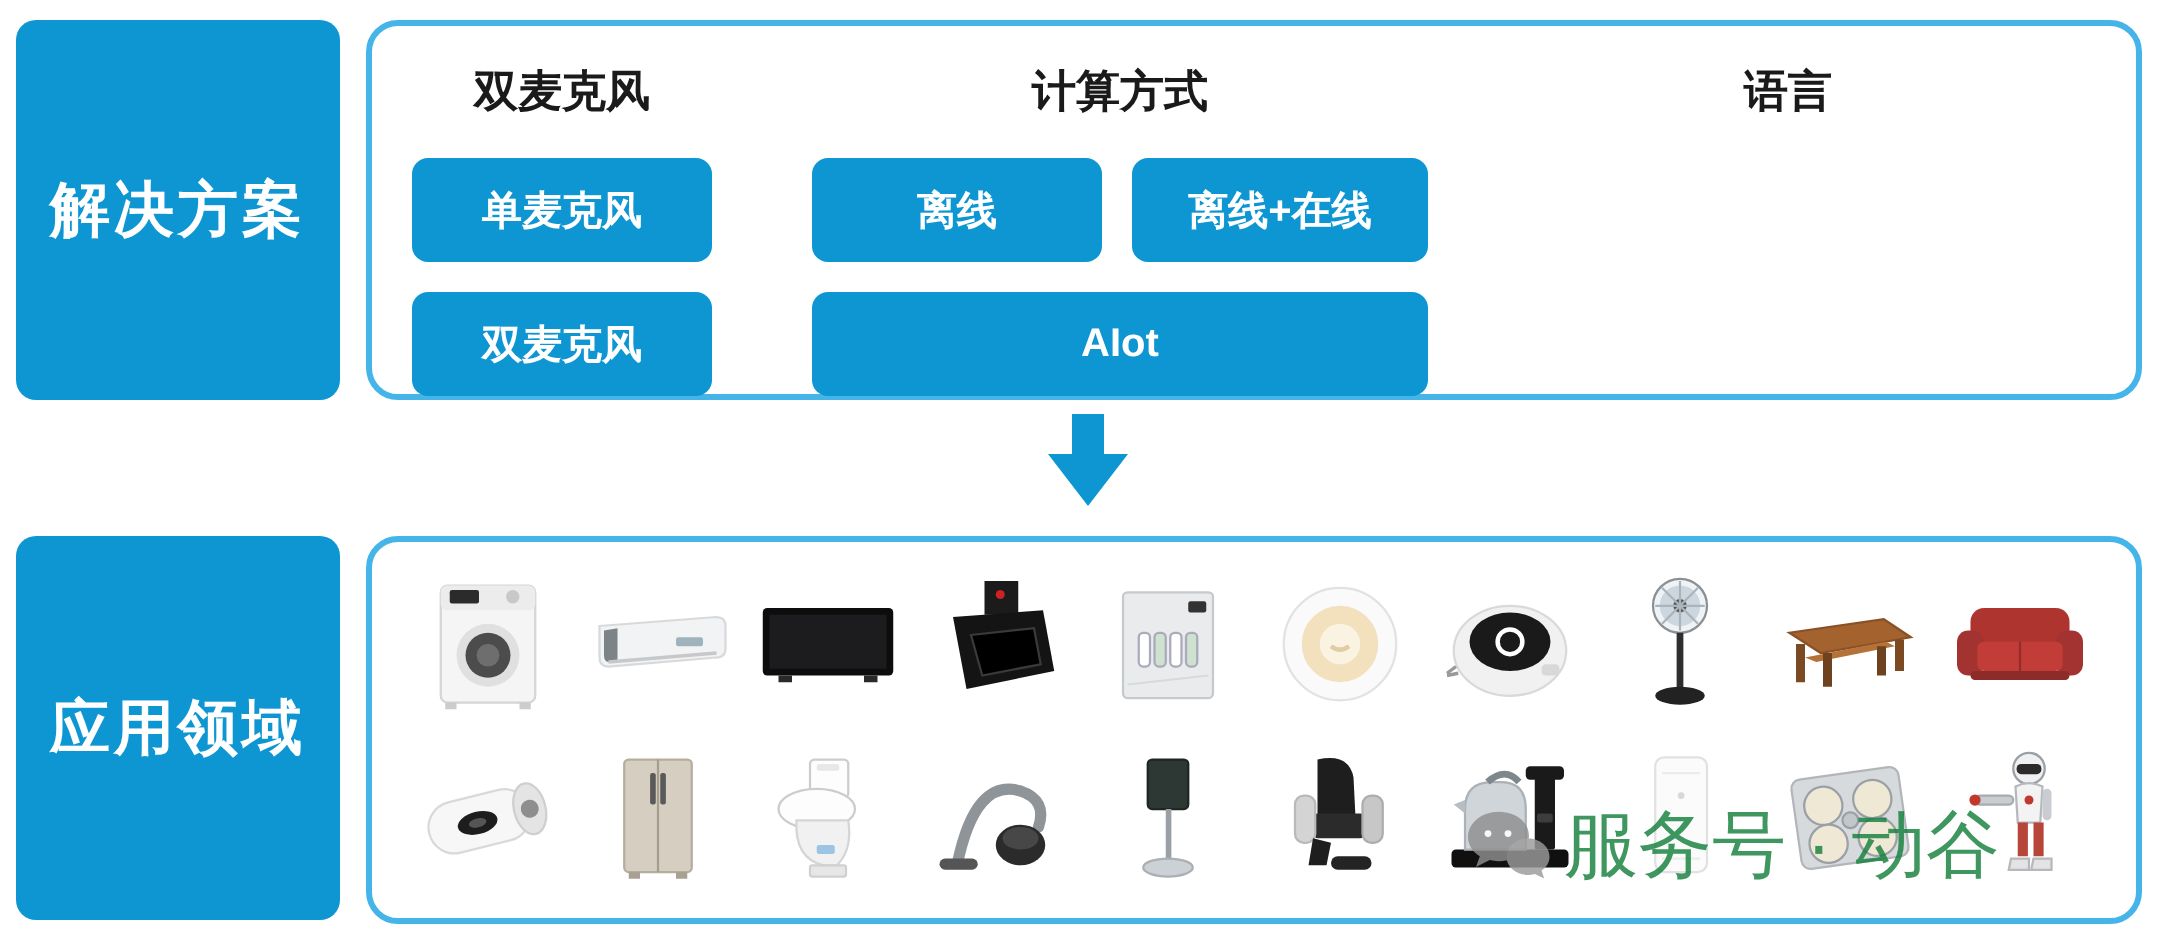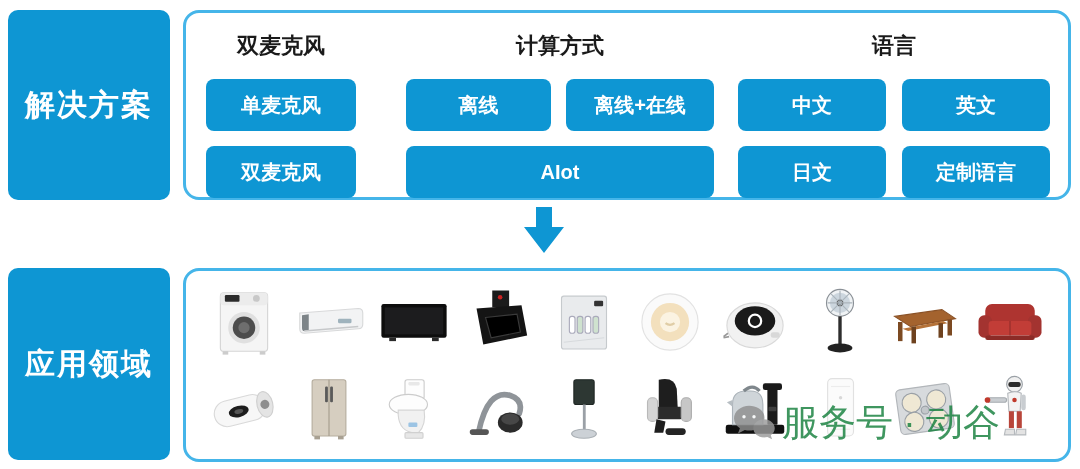--- a/index.html
+++ b/index.html
@@ -76,26 +76,20 @@
     <div class="group-title">计算方式</div>
     <div class="compute-row">
       <div class="chip">离线</div>
       <div class="chip">离线+在线</div>
     </div>
     <div class="chip chip-aiot">AIot</div>
   </div>
 
   <div class="group" style="left:552px; top:16px; width:312px;">
     <div class="group-title">语言</div>
-    <div class="lang-grid">
-      <div class="chip">中文</div>
-      <div class="chip">英文</div>
-      <div class="chip">日文</div>
-      <div class="chip">定制语言</div>
-    </div>
   </div>
 </div>
 
 <div class="down-arrow">
   <svg viewBox="0 0 40 46">
       <path d="M12 0 h16 v20 h12 L20 46 0 20 h12 z" fill="#0E96D3"></path>
     </svg>
 </div>
 
 <div class="blue-box" style="left:8px; top:268px; width:162px; height:192px;">

